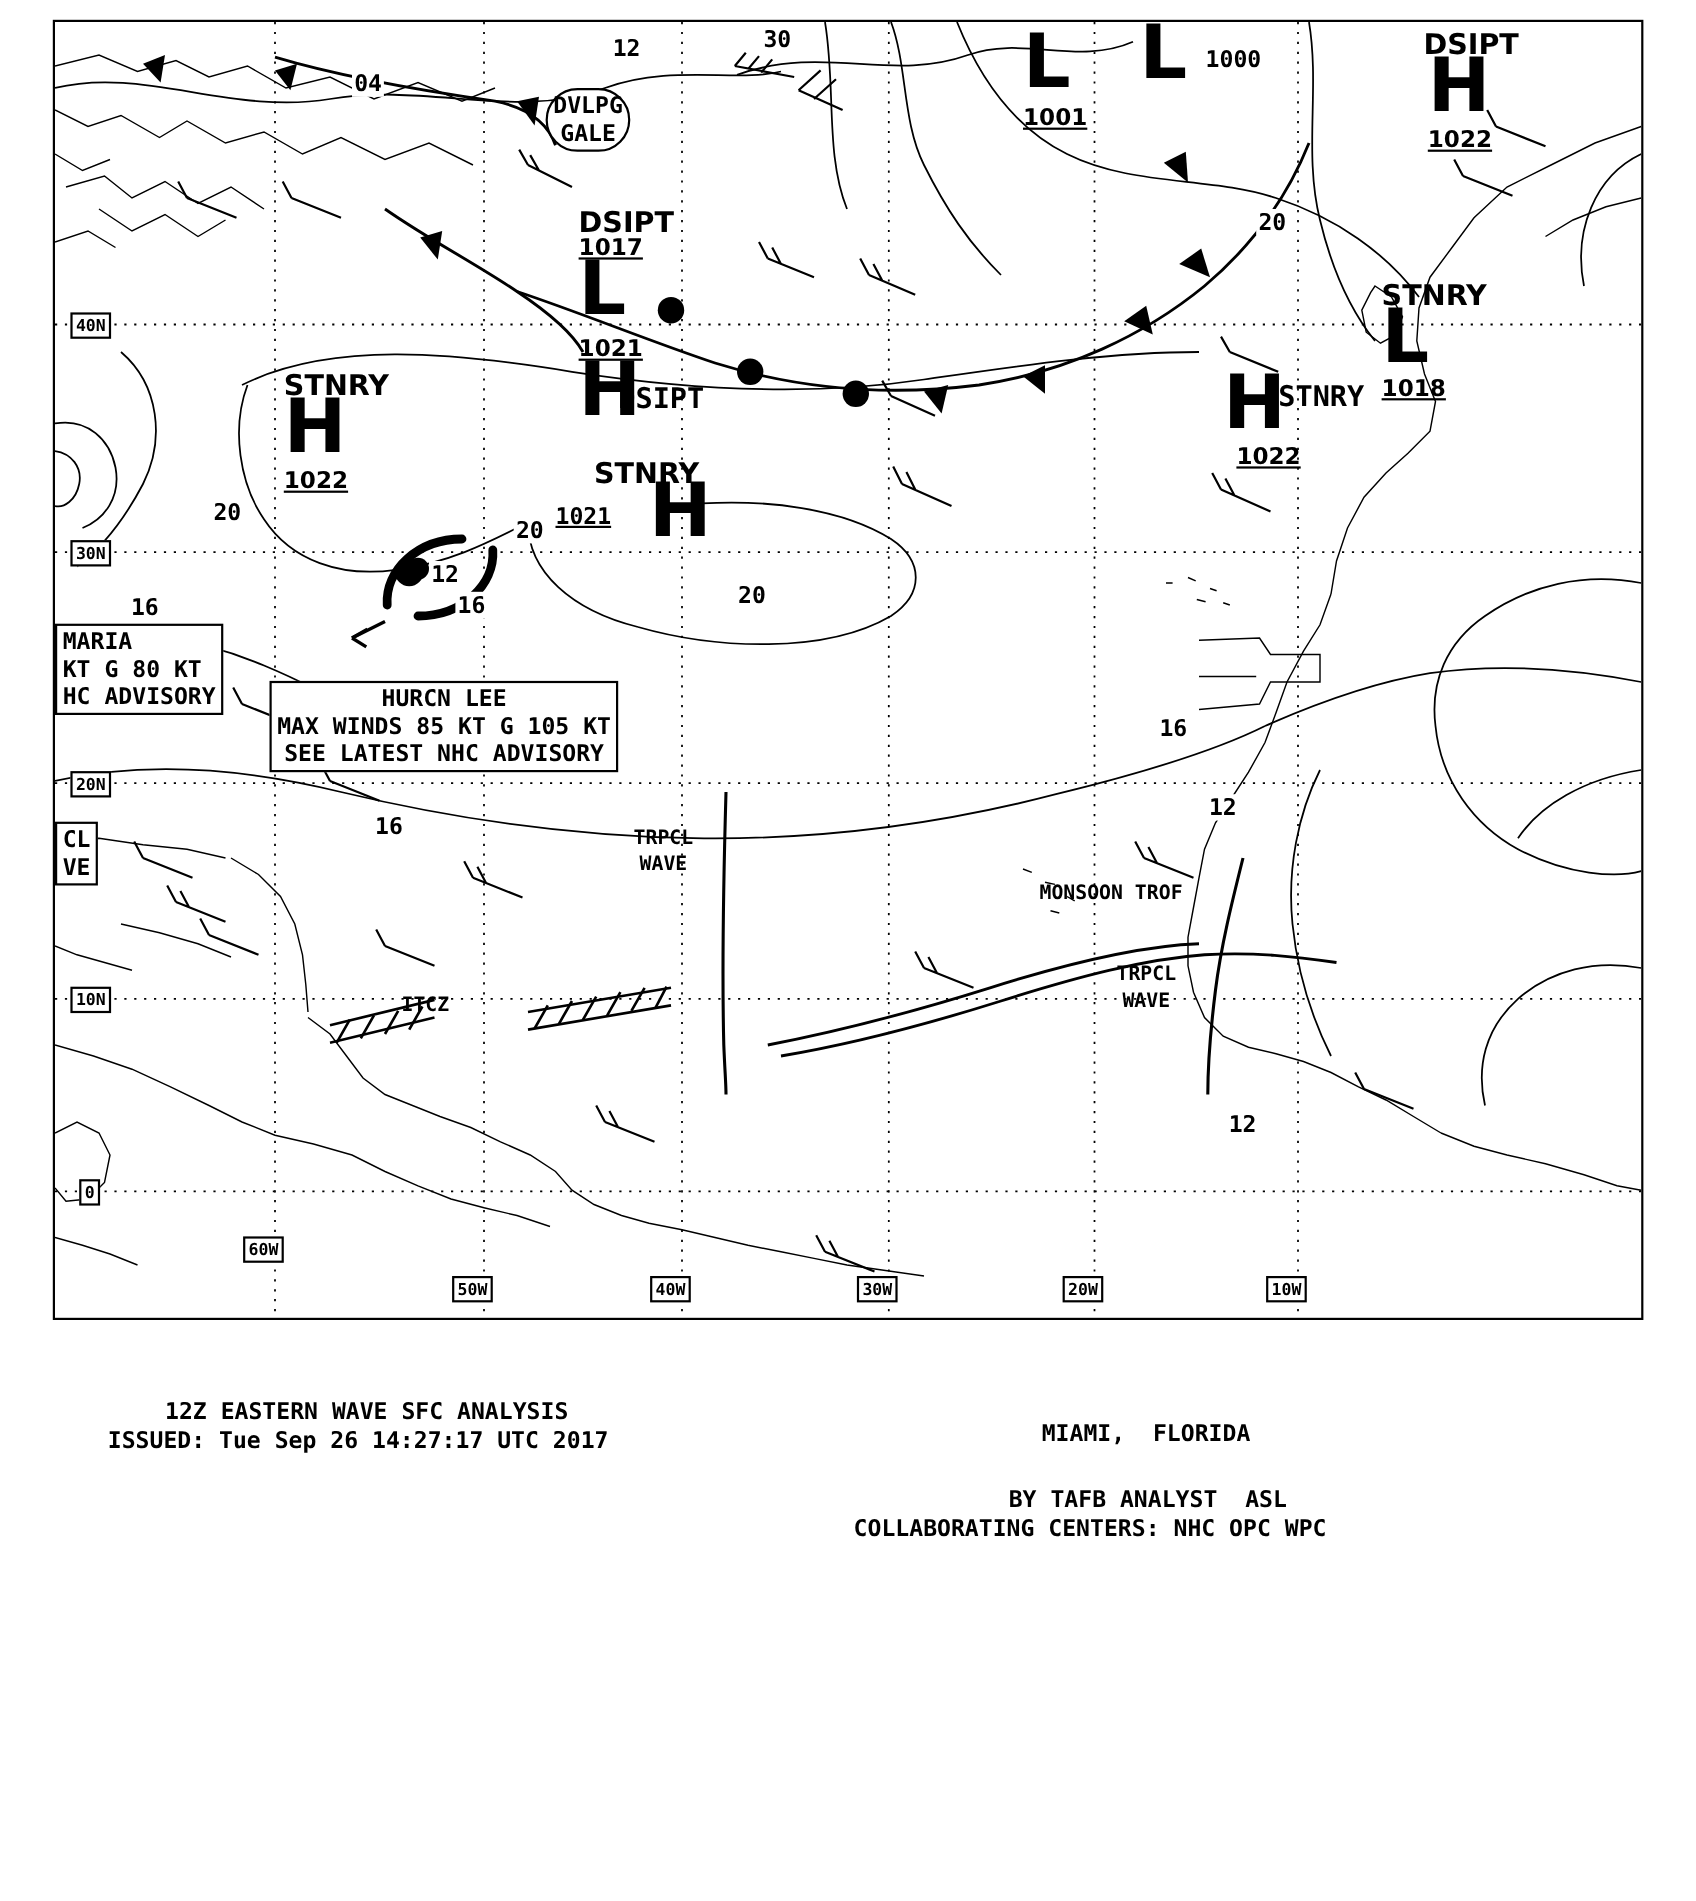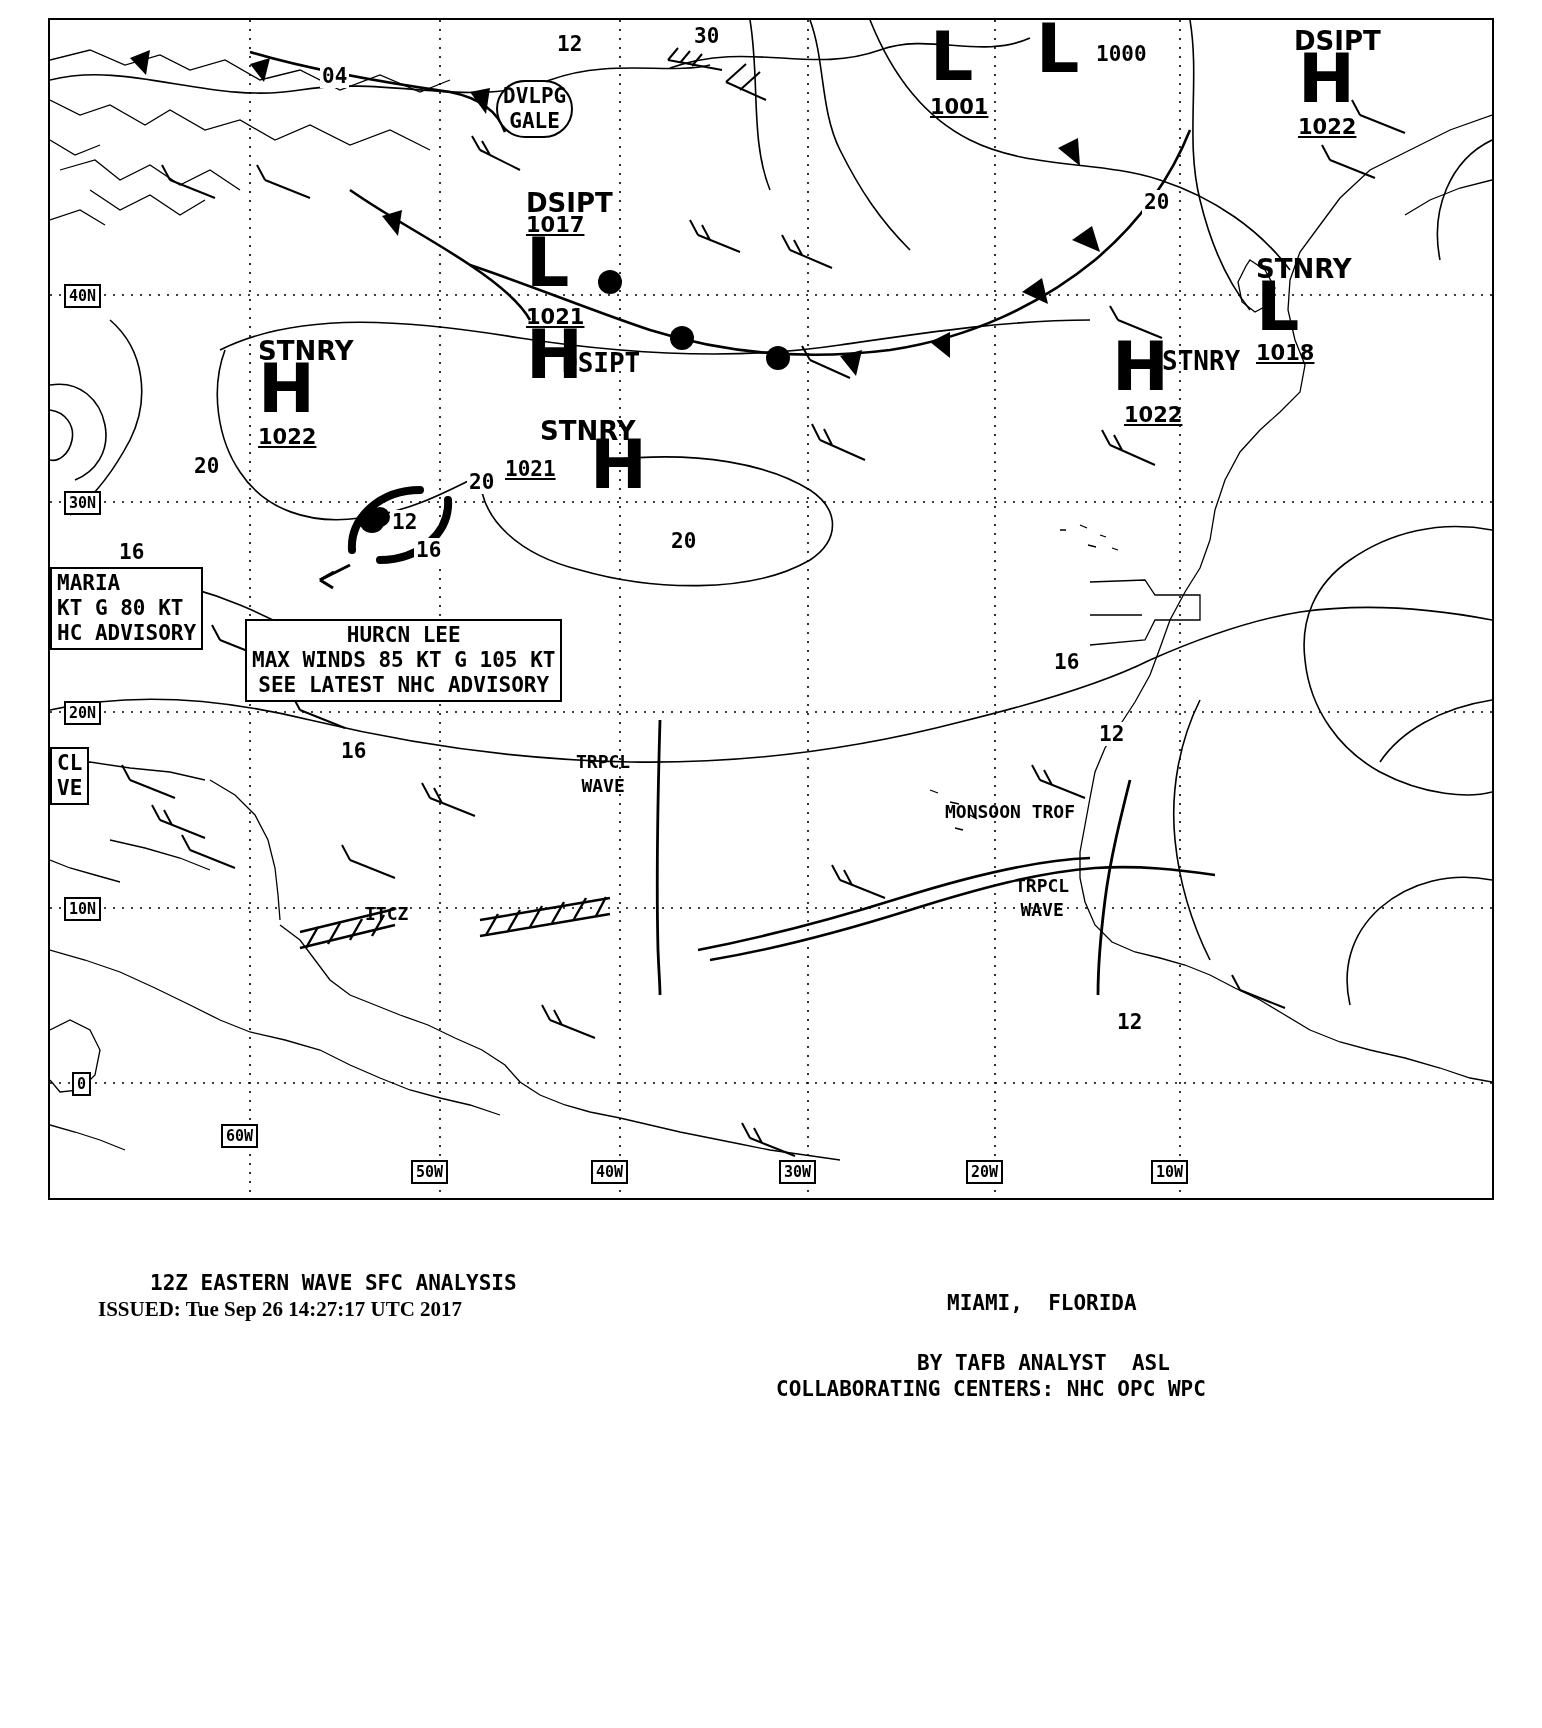--- a/index.html
+++ b/index.html
@@ -281,20 +281,20 @@
     <div class="lbl boxlbl grid-lbl" style="left:361px;top:1140px;">50W</div>
     <div class="lbl boxlbl grid-lbl" style="left:541px;top:1140px;">40W</div>
     <div class="lbl boxlbl grid-lbl" style="left:729px;top:1140px;">30W</div>
     <div class="lbl boxlbl grid-lbl" style="left:916px;top:1140px;">20W</div>
     <div class="lbl boxlbl grid-lbl" style="left:1101px;top:1140px;">10W</div>
 
   </div>
 
   <div id="footer">
     <div class="foot" style="left:150px;top:30px;">12Z EASTERN WAVE SFC ANALYSIS</div>
-    <div class="foot" style="left:98px;top:56px;font-family:Liberation Serif, serif;">ISSUED: Tue Sep 26 14:27:17 UTC 2017</div>
+    <div class="foot" style="left:98px;top:56px;">ISSUED: Tue Sep 26 14:27:17 UTC 2017</div>
     <div class="foot" style="left:947px;top:50px;">MIAMI,  FLORIDA</div>
     <div class="foot" style="left:917px;top:110px;">BY TAFB ANALYST  ASL</div>
     <div class="foot" style="left:776px;top:136px;text-align:center;">COLLABORATING CENTERS: NHC OPC WPC</div>
 
   </div>
 
 </div>
 
 </body></html>

